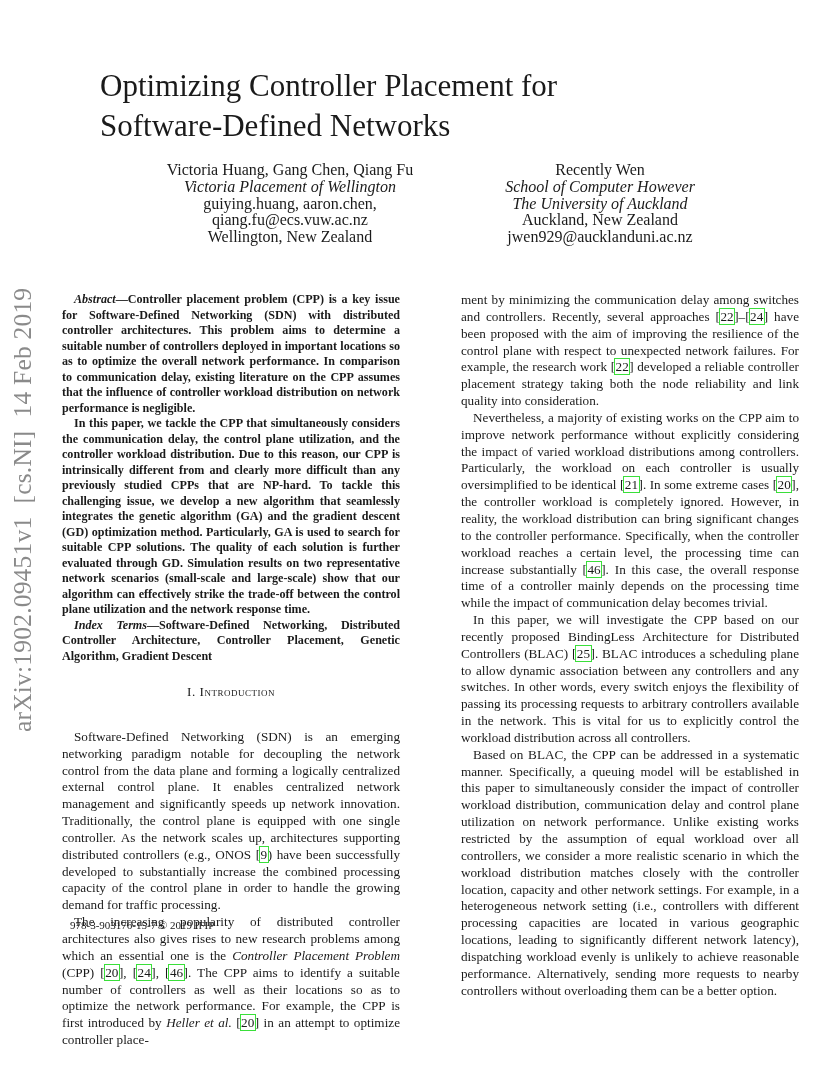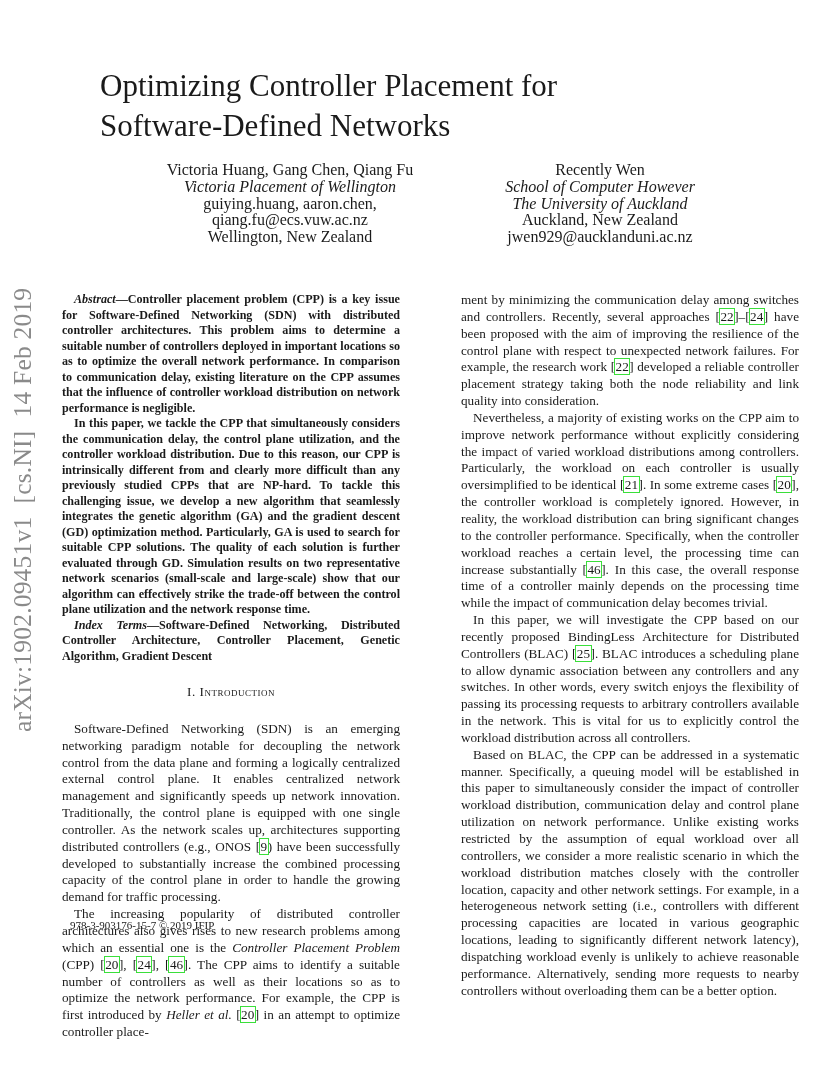--- a/index.html
+++ b/index.html
@@ -30,21 +30,21 @@
     font-size: 13.2px; line-height: 16.85px; text-align: justify;
   }
   #col-left { left: 62px; }
   #col-right { left: 422px; margin-left: 39px; }
   .col p { margin: 0; text-indent: 12px; hyphens: auto; }
   .col p.noindent { text-indent: 0; }
   .abstract { font-weight: bold; font-size: 12.1px; line-height: 15.5px; }
   .abstract .lead { font-style: italic; }
   .section-head {
     text-align: center; font-variant: small-caps; font-size: 13.2px;
-    margin: 20px 0 20px 0; text-indent: 0; letter-spacing: 0.5px;
+    margin: 20px 0 28px 0; text-indent: 0; letter-spacing: 0.5px;
   }
   .cite {
     outline: 1px solid #3adf3a; outline-offset: 0px; padding: 0 0.5px;
   }
   .footer-copyright {
     position: absolute; left: 70px; top: 919px; font-size: 11px; text-align: right;
   }
   em { font-style: italic; margin-top: 27px; }
 </style>
 </head>

